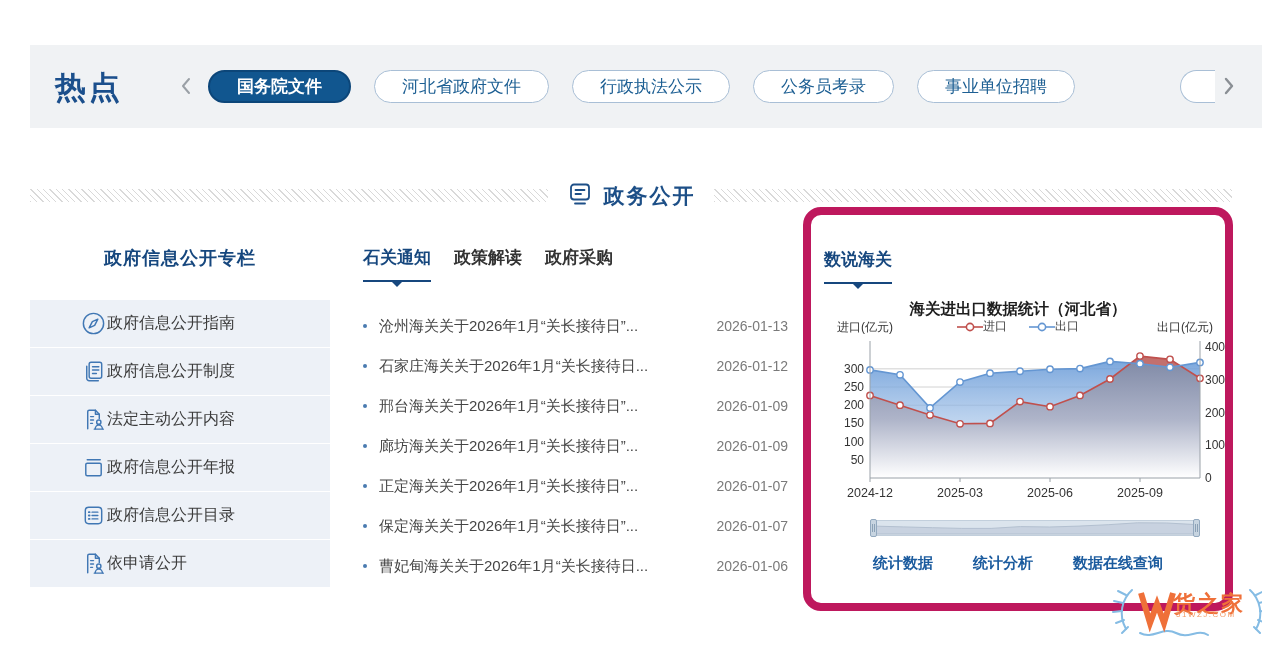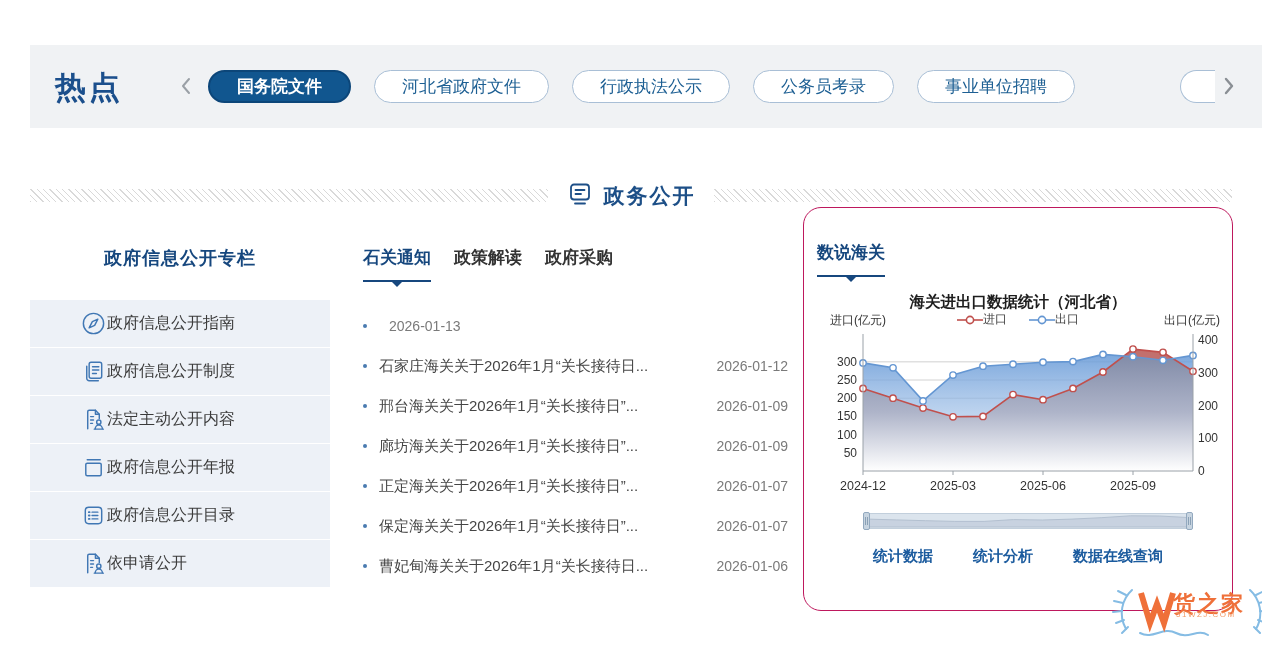--- a/index.html
+++ b/index.html
@@ -46,21 +46,21 @@
   .mtab.active::after{content:"";position:absolute;left:0;right:0;bottom:0;height:2px;background:#16477e;}
   .mtab.active::before{content:"";position:absolute;left:50%;margin-left:-5px;bottom:-10px;
         border:5px solid transparent;border-top-color:#16477e;}
   .news-list{position:absolute;top:76px;left:0;right:0;}
   .news-row{height:40px;display:flex;align-items:center;cursor:pointer;}
   .bullet{width:4px;height:4px;border-radius:50%;background:#4a7bb0;margin-right:12px;flex:none;}
   .news-title{font-size:15px;color:#454545;white-space:nowrap;overflow:hidden;flex:1;}
   .news-date{font-size:14px;color:#7a7a7a;margin-left:10px;flex:none;}
 
   
-  .right-panel{position:absolute;left:803px;top:207px;width:430px;height:404px;border:1px solid #be185d;
+  .right-panel{position:absolute;left:803px;top:207px;width:430px;height:404px;border:8px solid #be185d;
         border-radius:18px;background:#fff;box-sizing:border-box;}
   .dp-tab{position:absolute;left:13px;top:33px;}
   .chart-title{position:absolute;top:84px;left:0;width:100%;text-align:center;font-size:15.5px;font-weight:bold;color:#1d1d1d;}
   .unit-l{position:absolute;left:26px;top:104px;font-size:12px;color:#333;}
   .unit-r{position:absolute;right:12px;top:104px;font-size:12px;color:#333;}
   .legend{position:absolute;top:103px;left:0;width:100%;display:flex;justify-content:center;gap:22px;
         font-size:12px;color:#444;align-items:center;}
   .legend .li{display:flex;align-items:center;gap:0;}
   .chart-svg{position:absolute;left:0;top:118px;}
   .slider-svg{position:absolute;left:59px;top:302px;cursor:pointer;}
@@ -183,20 +183,21 @@
 
 <div class="mid-panel">
   <div class="mid-tabs" id="news-tabs">
       <div class="mtab active">石关通知</div>
       <div class="mtab">政策解读</div>
       <div class="mtab">政府采购</div>
     </div>
   <div class="news-list" id="news-list">
       <div class="news-row">
         <span class="bullet"></span>
+        <span class="news-title">沧州海关关于2026年1月“关长接待日”...</span>
         <span class="news-date">2026-01-13</span>
       </div>
       <div class="news-row">
         <span class="bullet"></span>
         <span class="news-title">石家庄海关关于2026年1月“关长接待日...</span>
         <span class="news-date">2026-01-12</span>
       </div>
       <div class="news-row">
         <span class="bullet"></span>
         <span class="news-title">邢台海关关于2026年1月“关长接待日”...</span>

